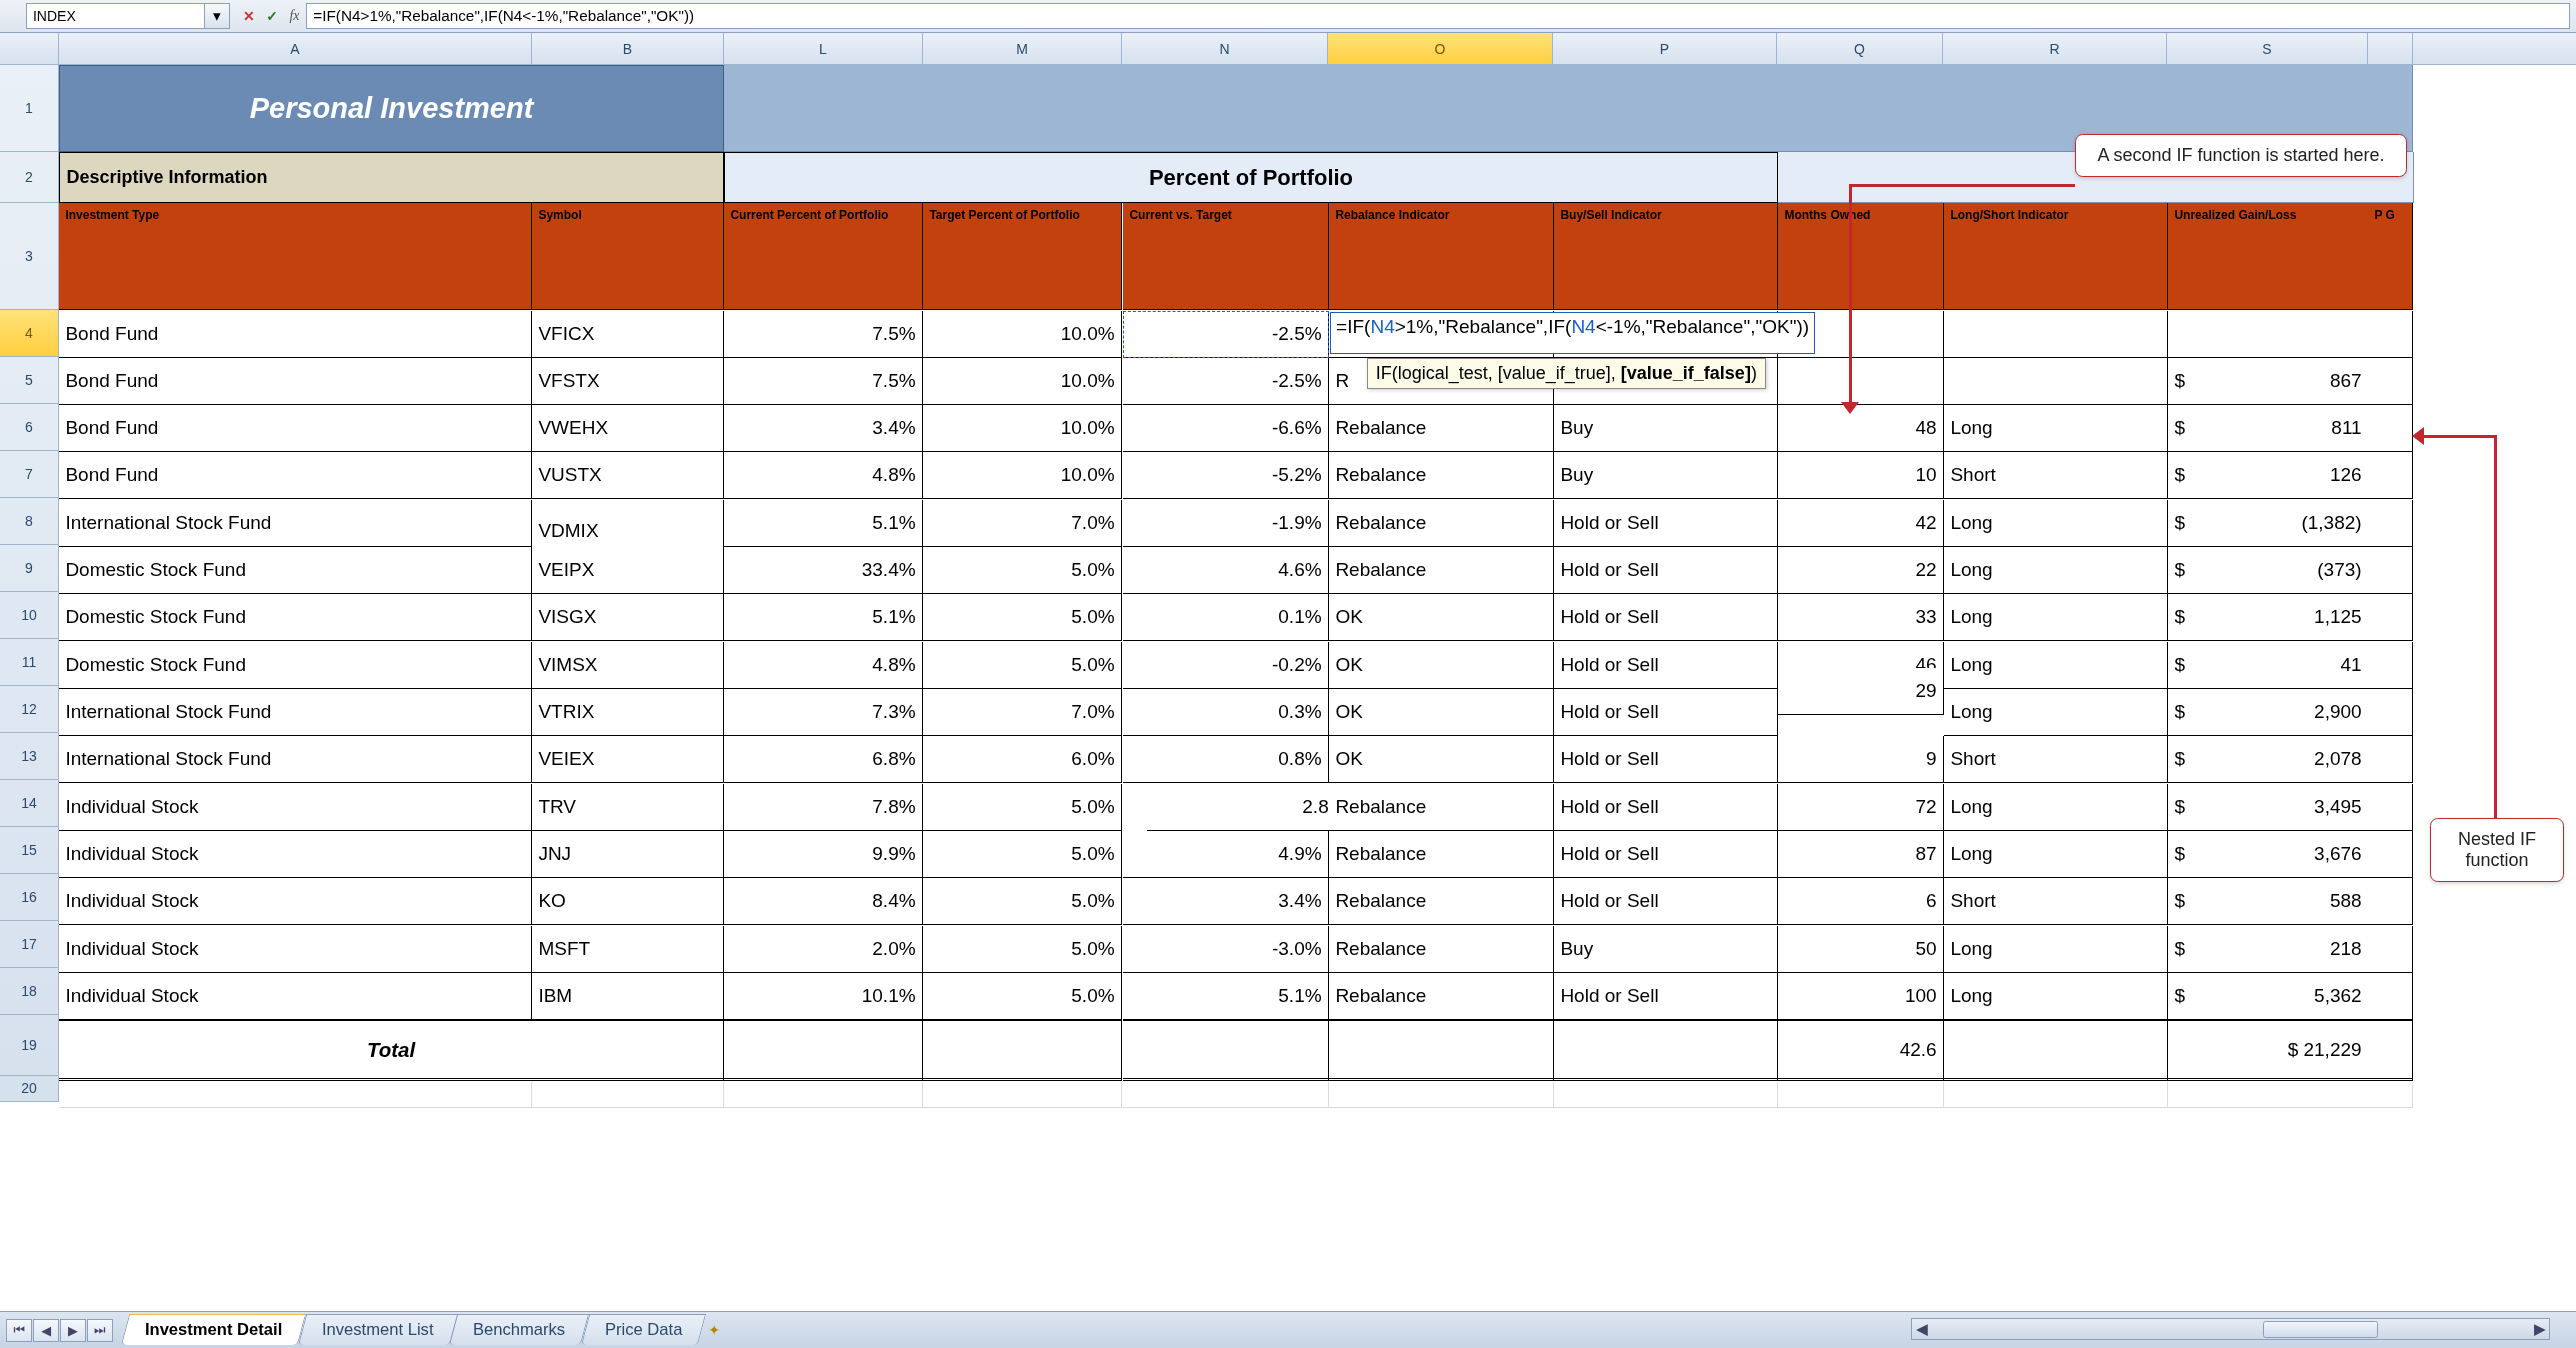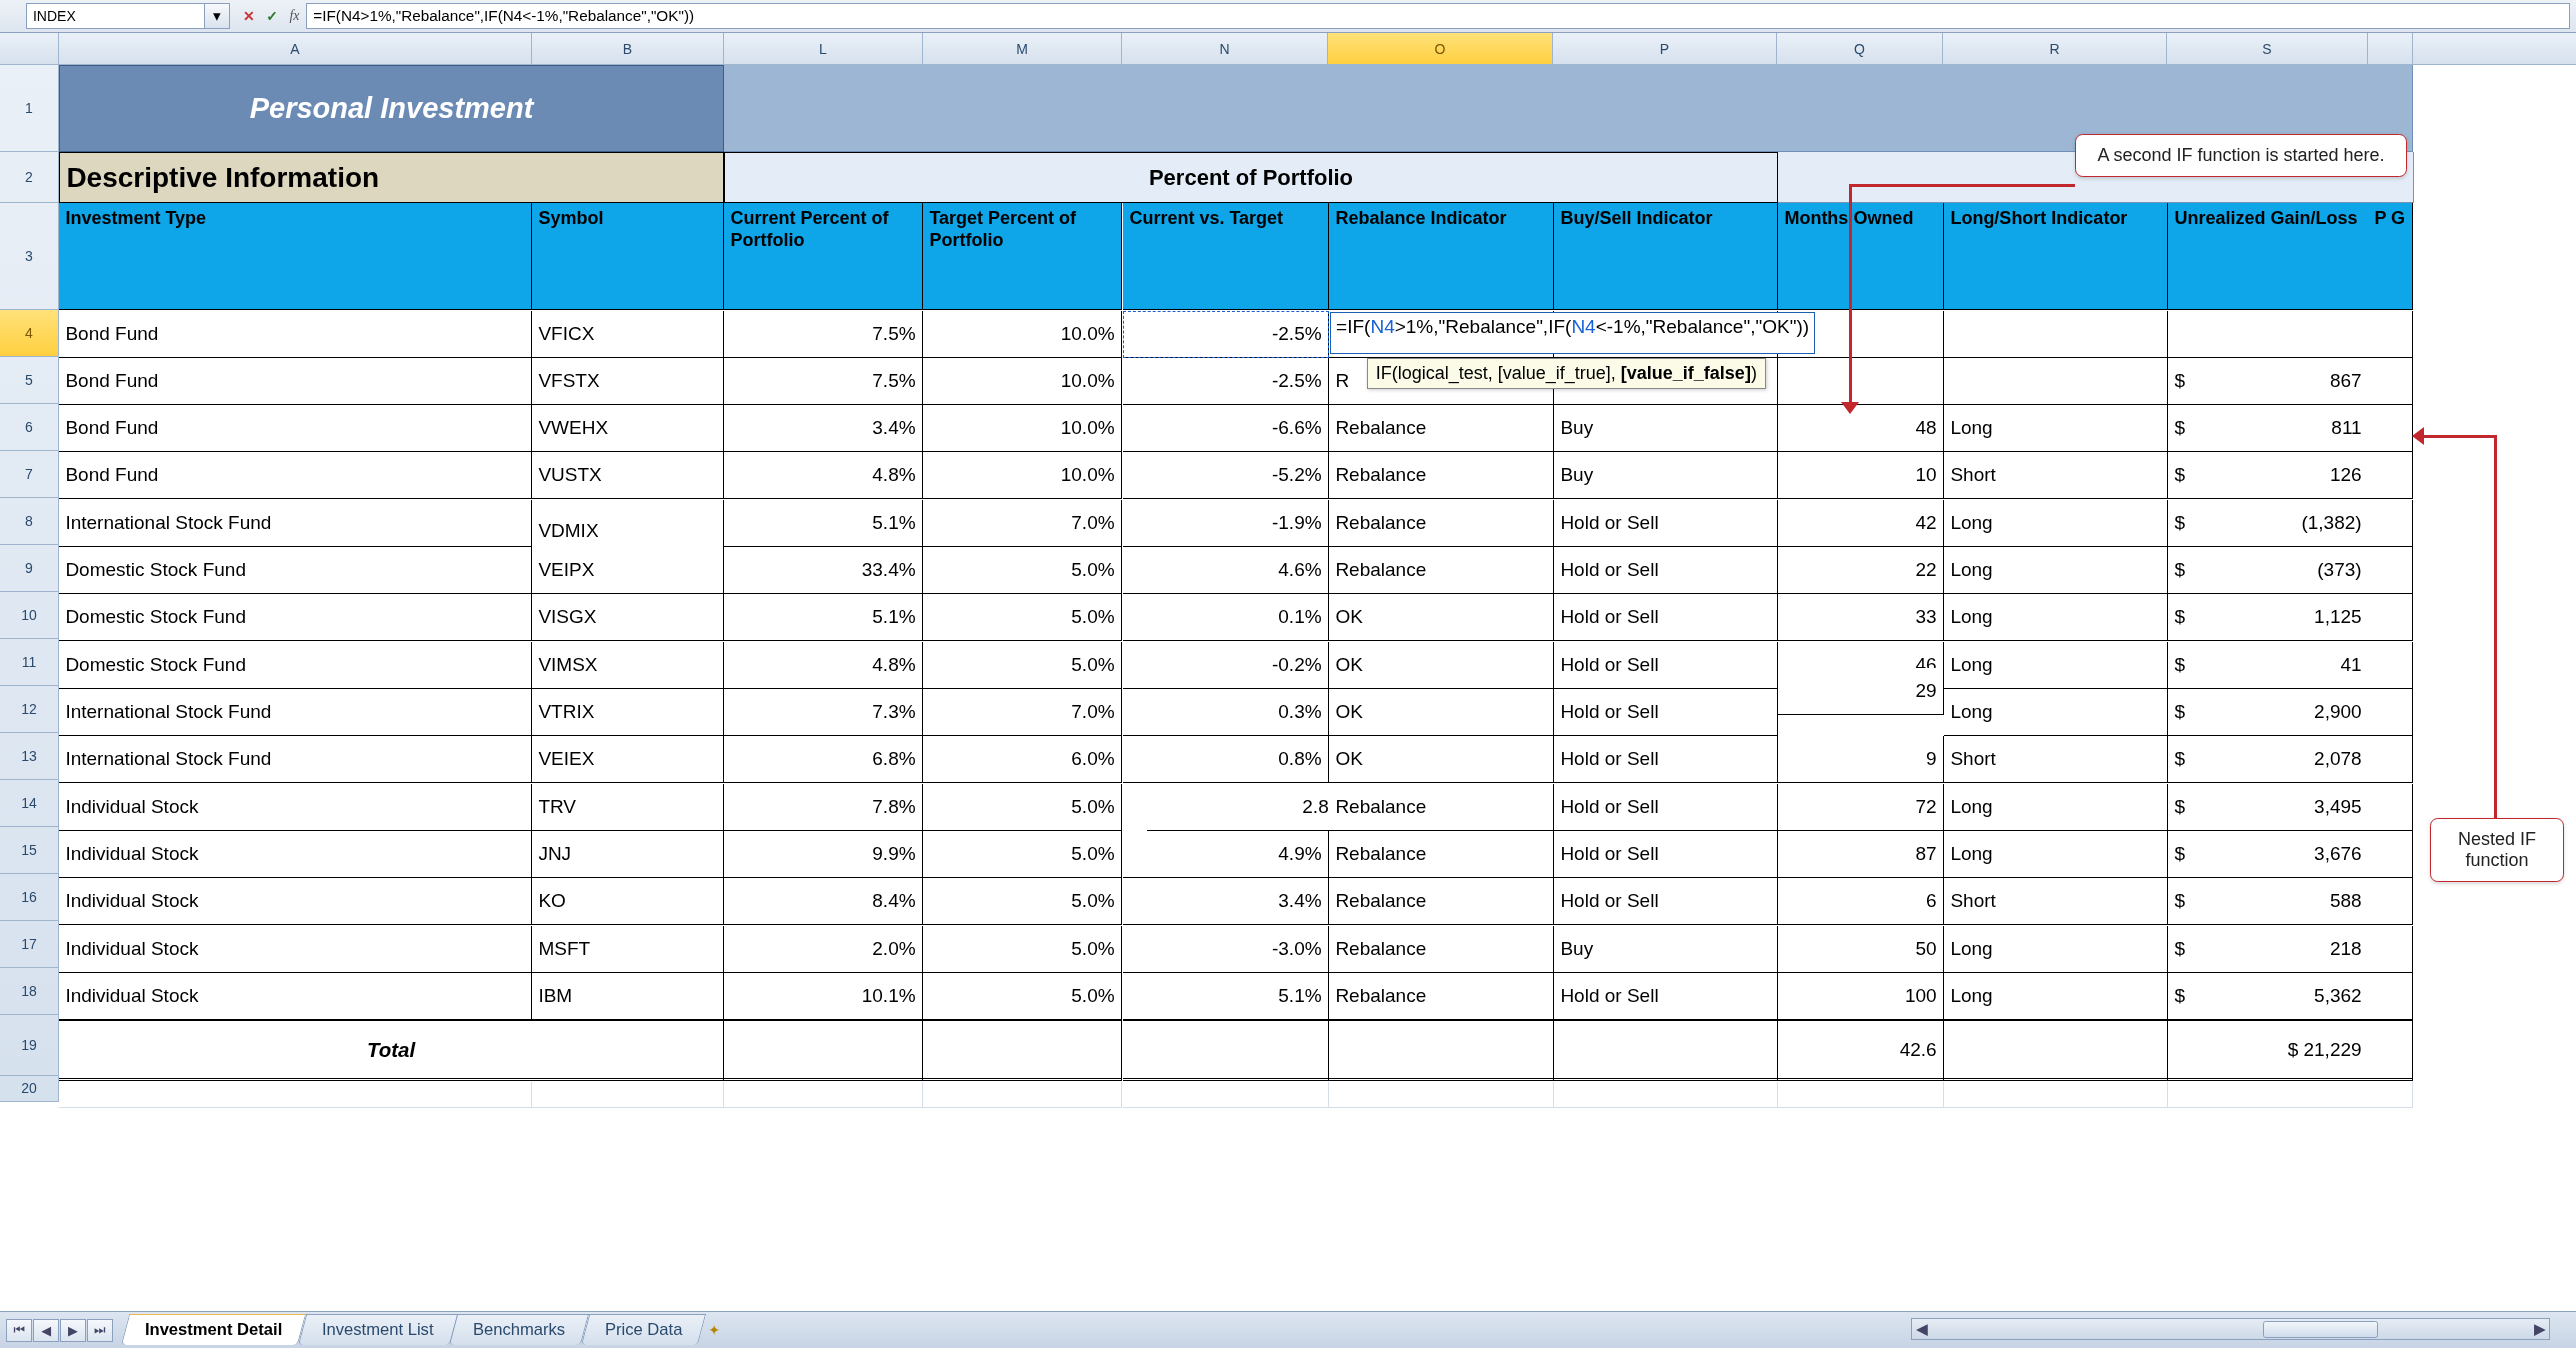--- a/index.html
+++ b/index.html
@@ -25,23 +25,23 @@
   .row-headers { width:59px; background: linear-gradient(#eaf0f7,#d6e1ee); }
   .row-h { height:47px; border-bottom:0.6px solid #9fb4cd; border-right:0.6px solid #9fb4cd; display:flex; align-items:center; justify-content:center; font-size:14px; color:#2a4a6d; }
   .row-h.active { background: linear-gradient(#ffe27a,#ffcf3f); color:#7a5600; }
 
   .grid { position:relative; flex:1; }
 
   
   .cell { position:absolute; border-right:0.6px solid #000; border-bottom:0.6px solid #000; display:flex; align-items:center; padding:0 6.4px; font-size:19px; background:#fff; overflow:hidden; white-space:nowrap; }
   .hdr-cell { background:#e4edf7; font-weight:normal; border-right:0.6px solid #7a93b5; border-bottom:0.6px solid #7a93b5; }
   .title-cell { background:#6b8bb5; color:#fff; font-weight:bold; font-style:italic; font-size:29px; font-family:Arial; justify-content:center; border:0.6px solid #3d5d87; }
-  .desc-cell { background:#ddd7bf; font-weight:bold; font-size:28px; border:1.3px solid #000; }
+  .desc-cell { background:#ddd7bf; font-weight:bold; font-size:18px; border:1.3px solid #000; }
   .sect-cell { background:#e4edf7; font-weight:bold; font-size:22px; justify-content:center; border:1.3px solid #000; }
-  .colhdr-cell { background:#0ea5e9; font-weight:bold; font-size:18px; align-items:flex-start; padding-top:5.1px; line-height:1.2; white-space:normal; border-right:0.6px solid #000; border-bottom:1.3px solid #000; }
+  .colhdr-cell { background:#c2410c; font-weight:bold; font-size:12px; align-items:flex-start; padding-top:5.1px; line-height:1.2; white-space:normal; border-right:0.6px solid #000; border-bottom:1.3px solid #000; }
   .data-cell { font-size:19px; }
   .num { justify-content:flex-end; }
   .money { justify-content:space-between; }
   .money .dollar { }
   .total-label { font-weight:bold; font-style:italic; font-size:20.5px; justify-content:center; }
   .thin-border { border-right:0.6px solid #ccc; border-bottom:0.6px solid #ccc; }
 
   
   .formula-edit { position:absolute; background:#fff; border:1.3px solid #1a5fb4; font-family:Arial; font-size:19px; padding:2.6px 5.1px; z-index:10; white-space:nowrap; }
   .formula-edit .ref { color:#1560d4; }

